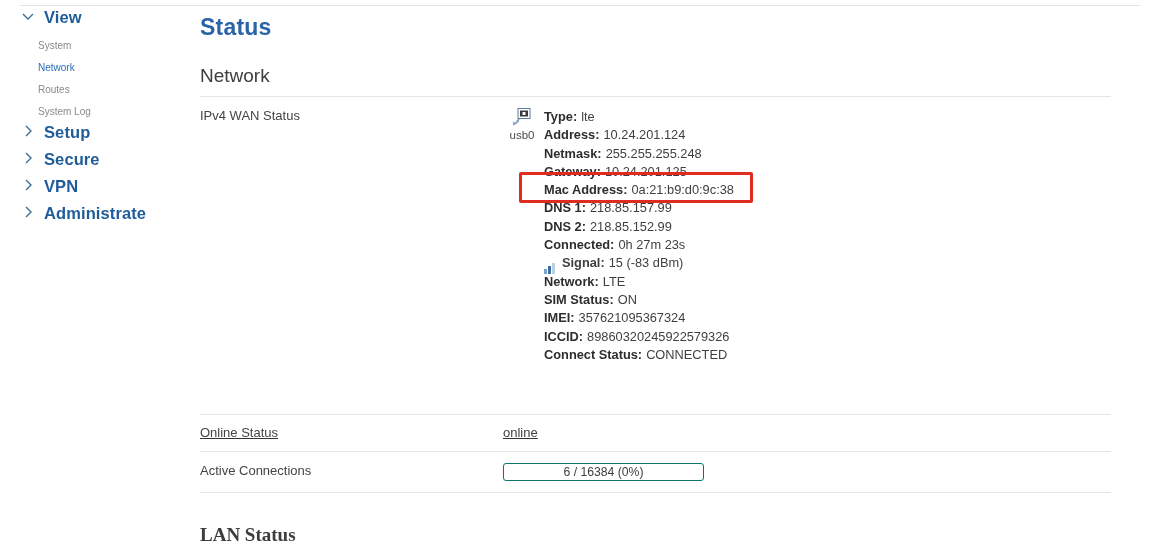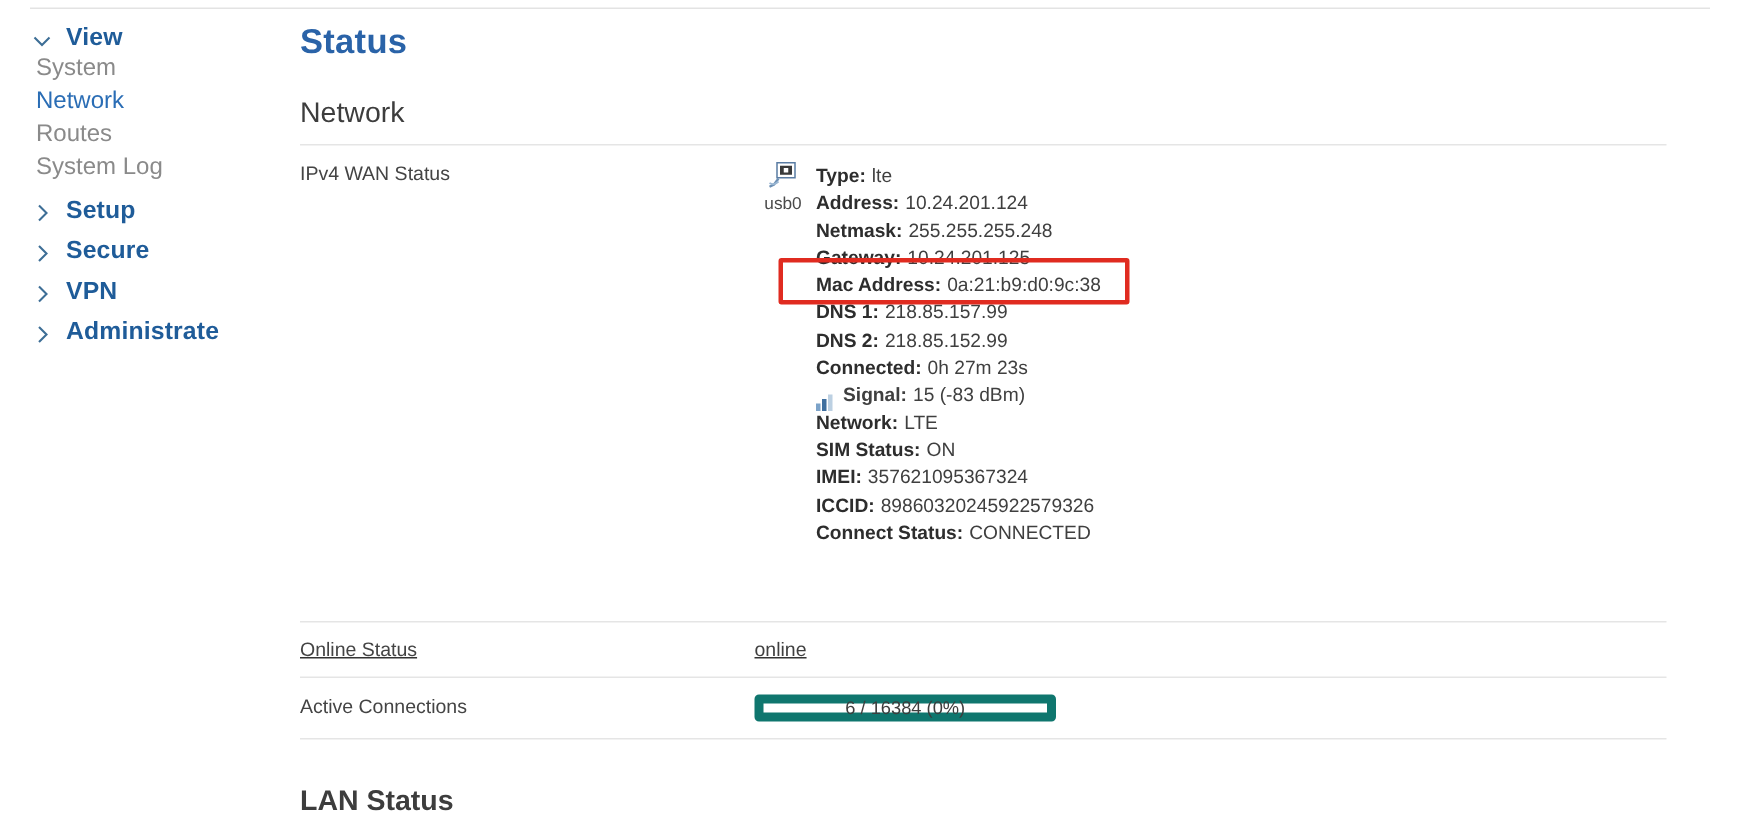--- a/index.html
+++ b/index.html
@@ -31,45 +31,45 @@
   .sidebar {
     position: absolute;
     left: 0;
     top: 0;
     width: 190px;
     height: 552px;
     padding-top: 8px;
   }
   .nav-group {
     display: flex;
-    align-items: flex-end;
+    align-items: flex-start;
     height: 27px;
     padding-left: 20px;
     cursor: pointer;
   }
   .nav-group .chev {
     width: 16px;
     height: 16px;
     margin-right: 8px;
     flex: 0 0 16px;
     display: block;
   }
   .nav-group .chev svg { display: block; }
   .nav-group-label {
     font-size: 16.5px;
     font-weight: bold;
     color: #1f5c99;
     letter-spacing: 0.1px;
   }
   .nav-sub {
     display: block;
-    padding-left: 24px;
+    padding-left: 38px;
     height: 22px;
     line-height: 22px;
-    font-size: 16px;
+    font-size: 10px;
     color: #8a8a8a;
     text-decoration: none;
     cursor: pointer;
   }
   .nav-sub.active { color: #2a6db5; }
   .logout {
     display: block;
     padding-left: 17px;
     margin-top: 6px;
     font-size: 16.5px;
@@ -178,36 +178,37 @@
     position: absolute;
     border: 3px solid #e02b20;
     border-radius: 2px;
     pointer-events: none;
   }
 
   
   .conn-bar {
     width: 201px;
     height: 18px;
-    border: 6px solid #0f766e;
+    border: 1px solid #0f766e;
     border-radius: 3px;
     background: #ffffff;
     display: flex;
     align-items: center;
     justify-content: center;
     font-size: 12.2px;
     color: #3d3d3d;
   }
 
   .online-val { font-size: 13px; color: #3f3f3f; }
 
   .lan-title {
     font-size: 19px;
     color: #3d3d3d;
     margin: 31px 0 9px 5px;
+    font-family: Liberation Serif, serif;
   }
 </style>
 </head>
 <body>
 
 <div class="top-rule"></div>
 
 <nav class="sidebar">
 
   <div class="nav-group">

